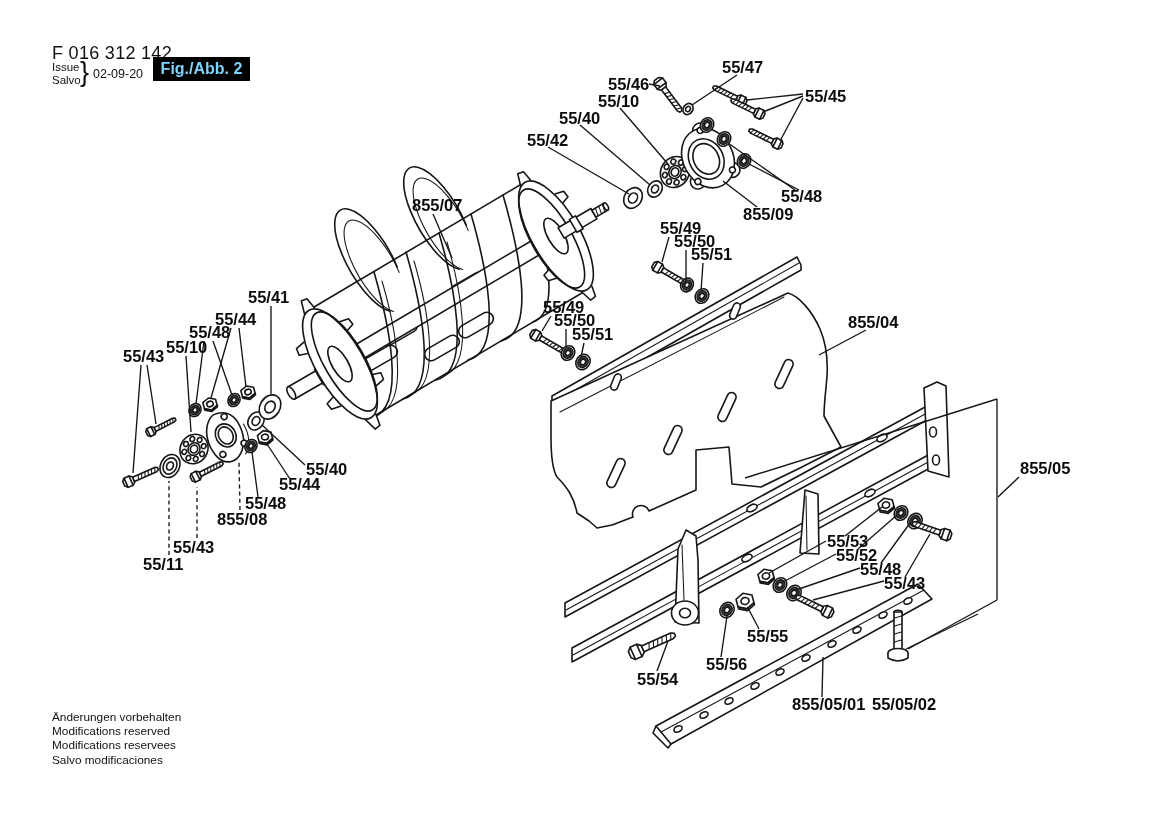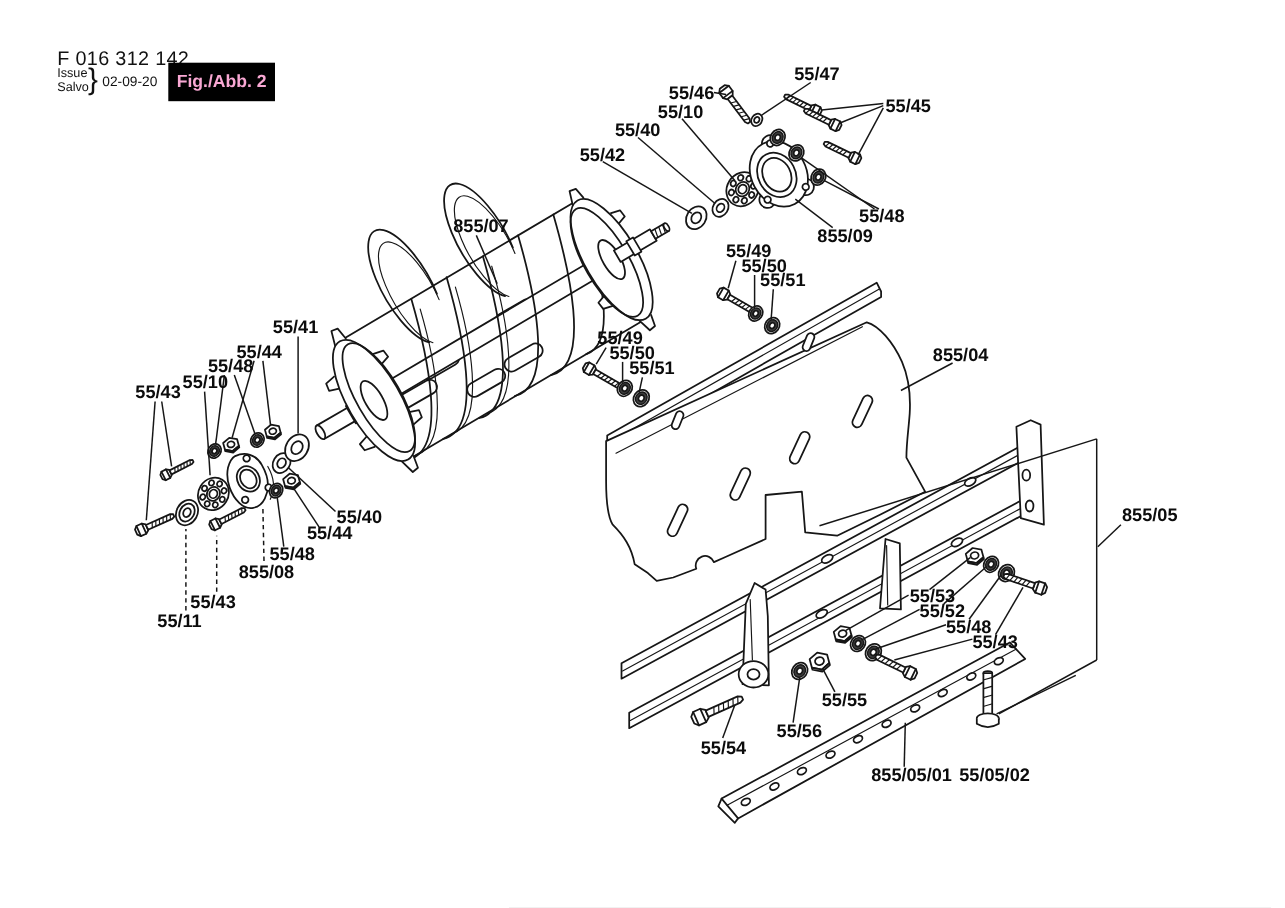--- a/index.html
+++ b/index.html
@@ -6,21 +6,21 @@
   .page {
     position:relative; width:1168px; height:825px; background:#ffffff;
     font-family:"Liberation Sans", sans-serif; color:#111; overflow:hidden;
   }
   .abs { position:absolute; }
   #part-number { left:52px; top:43px; font-size:18px; letter-spacing:.3px; }
   #stand-issue { left:52px; top:61px; font-size:11.5px; line-height:13px; }
   #brace { left:80px; top:57px; font-size:27px; font-weight:400; }
   #issue-date { left:93px; top:67px; font-size:12.5px; }
   #fig-box {
-    left:153px; top:57px; width:97px; height:35px; background:#000; color:#f9a8d4;
+    left:153px; top:57px; width:97px; height:24px; background:#000; color:#7dd3fc;
     font-size:16px; font-weight:bold; display:flex; align-items:center; justify-content:center;
   }
   #footer { left:52px; top:710px; font-size:11.8px; line-height:14.2px; }
   svg#diagram { position:absolute; left:0; top:0; }
   svg .d { stroke:#161616; stroke-width:1.6; fill:none; stroke-linejoin:round; stroke-linecap:round; }
   svg .w { stroke:#161616; stroke-width:1.6; fill:#ffffff; stroke-linejoin:round; }
   svg .k { stroke:#161616; stroke-width:1.3; fill:#3c3c3c; }
   svg .thin { stroke-width:1.05; }
   svg .leader { stroke:#161616; stroke-width:1.35; fill:none; }
   svg .dashed { stroke-dasharray:4 3.2; }
@@ -383,13 +383,19 @@
         <text x="860" y="575" class="callout">55/48</text>
         <text x="884" y="589" class="callout">55/43</text>
         <text x="747" y="642" class="callout">55/55</text>
         <text x="706" y="670" class="callout">55/56</text>
         <text x="637" y="685" class="callout">55/54</text>
         <text x="792" y="710" class="callout">855/05/01</text>
         <text x="872" y="710" class="callout">55/05/02</text>
       </g>
   </svg>
 
+  <div class="abs" id="footer">
+    <div>Änderungen vorbehalten</div>
+    <div>Modifications reserved</div>
+    <div>Modifications reservees</div>
+    <div>Salvo modificaciones</div>
+  </div>
 </div>
 
 </body></html>

